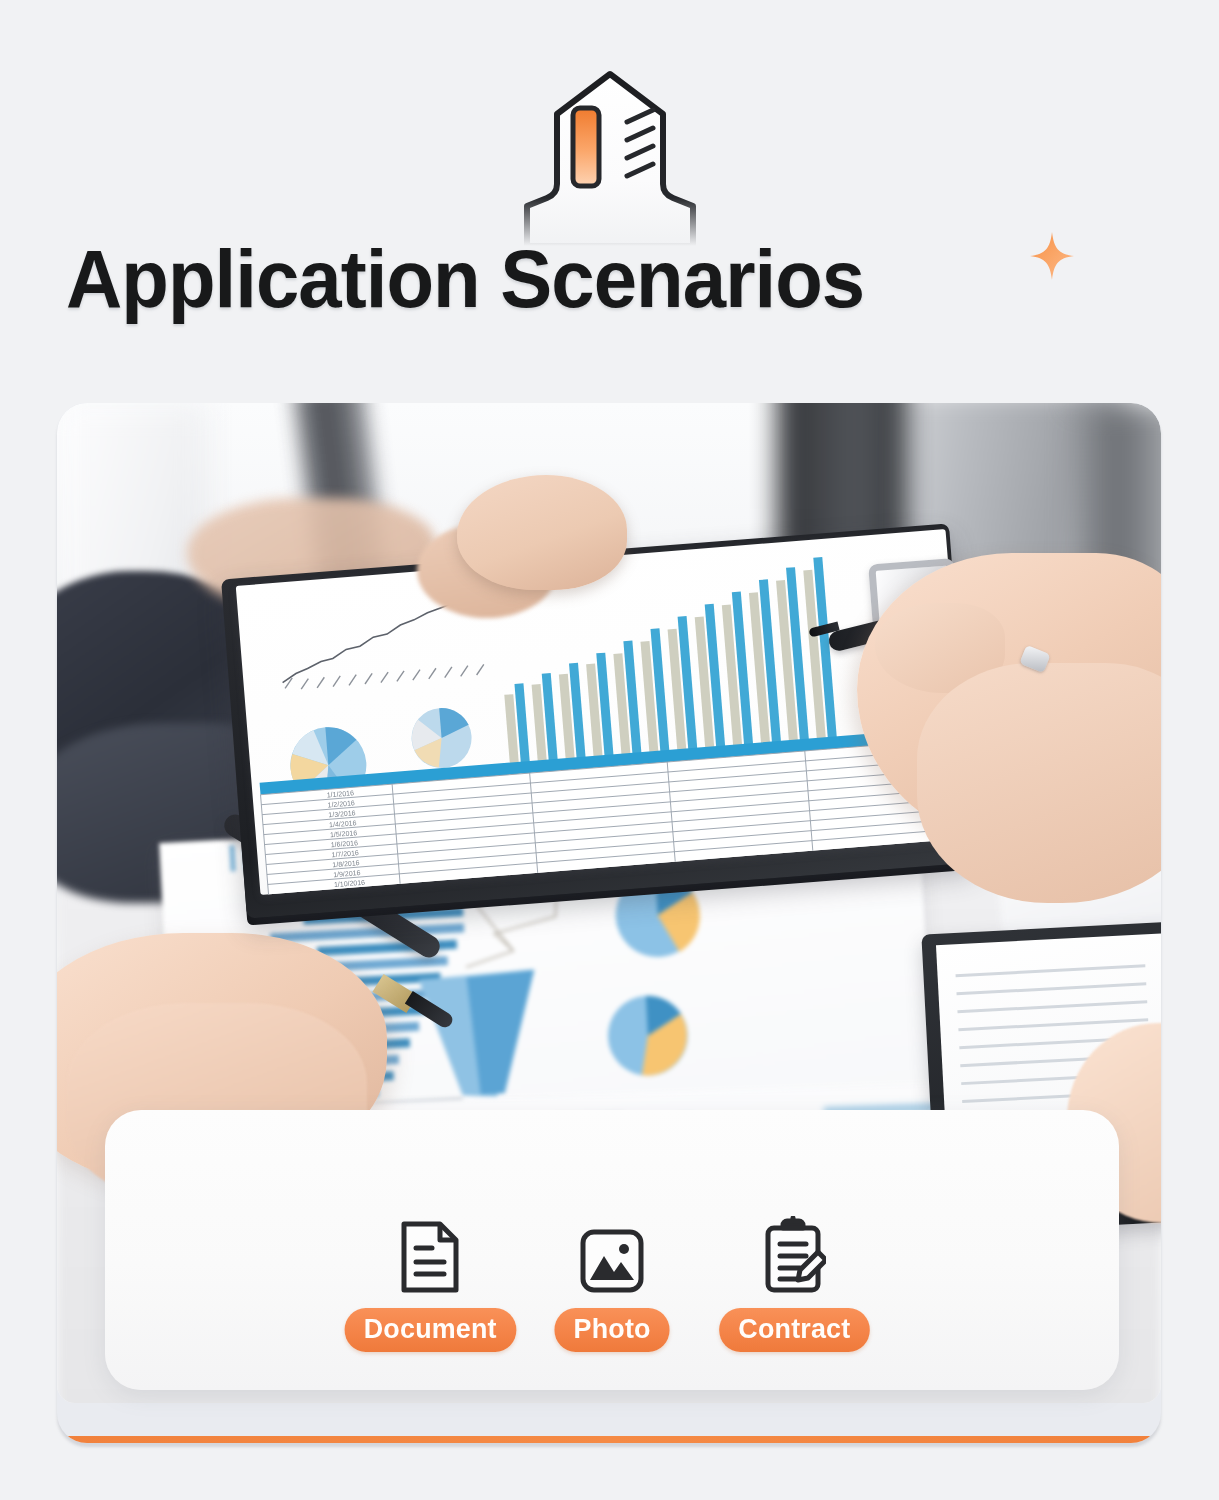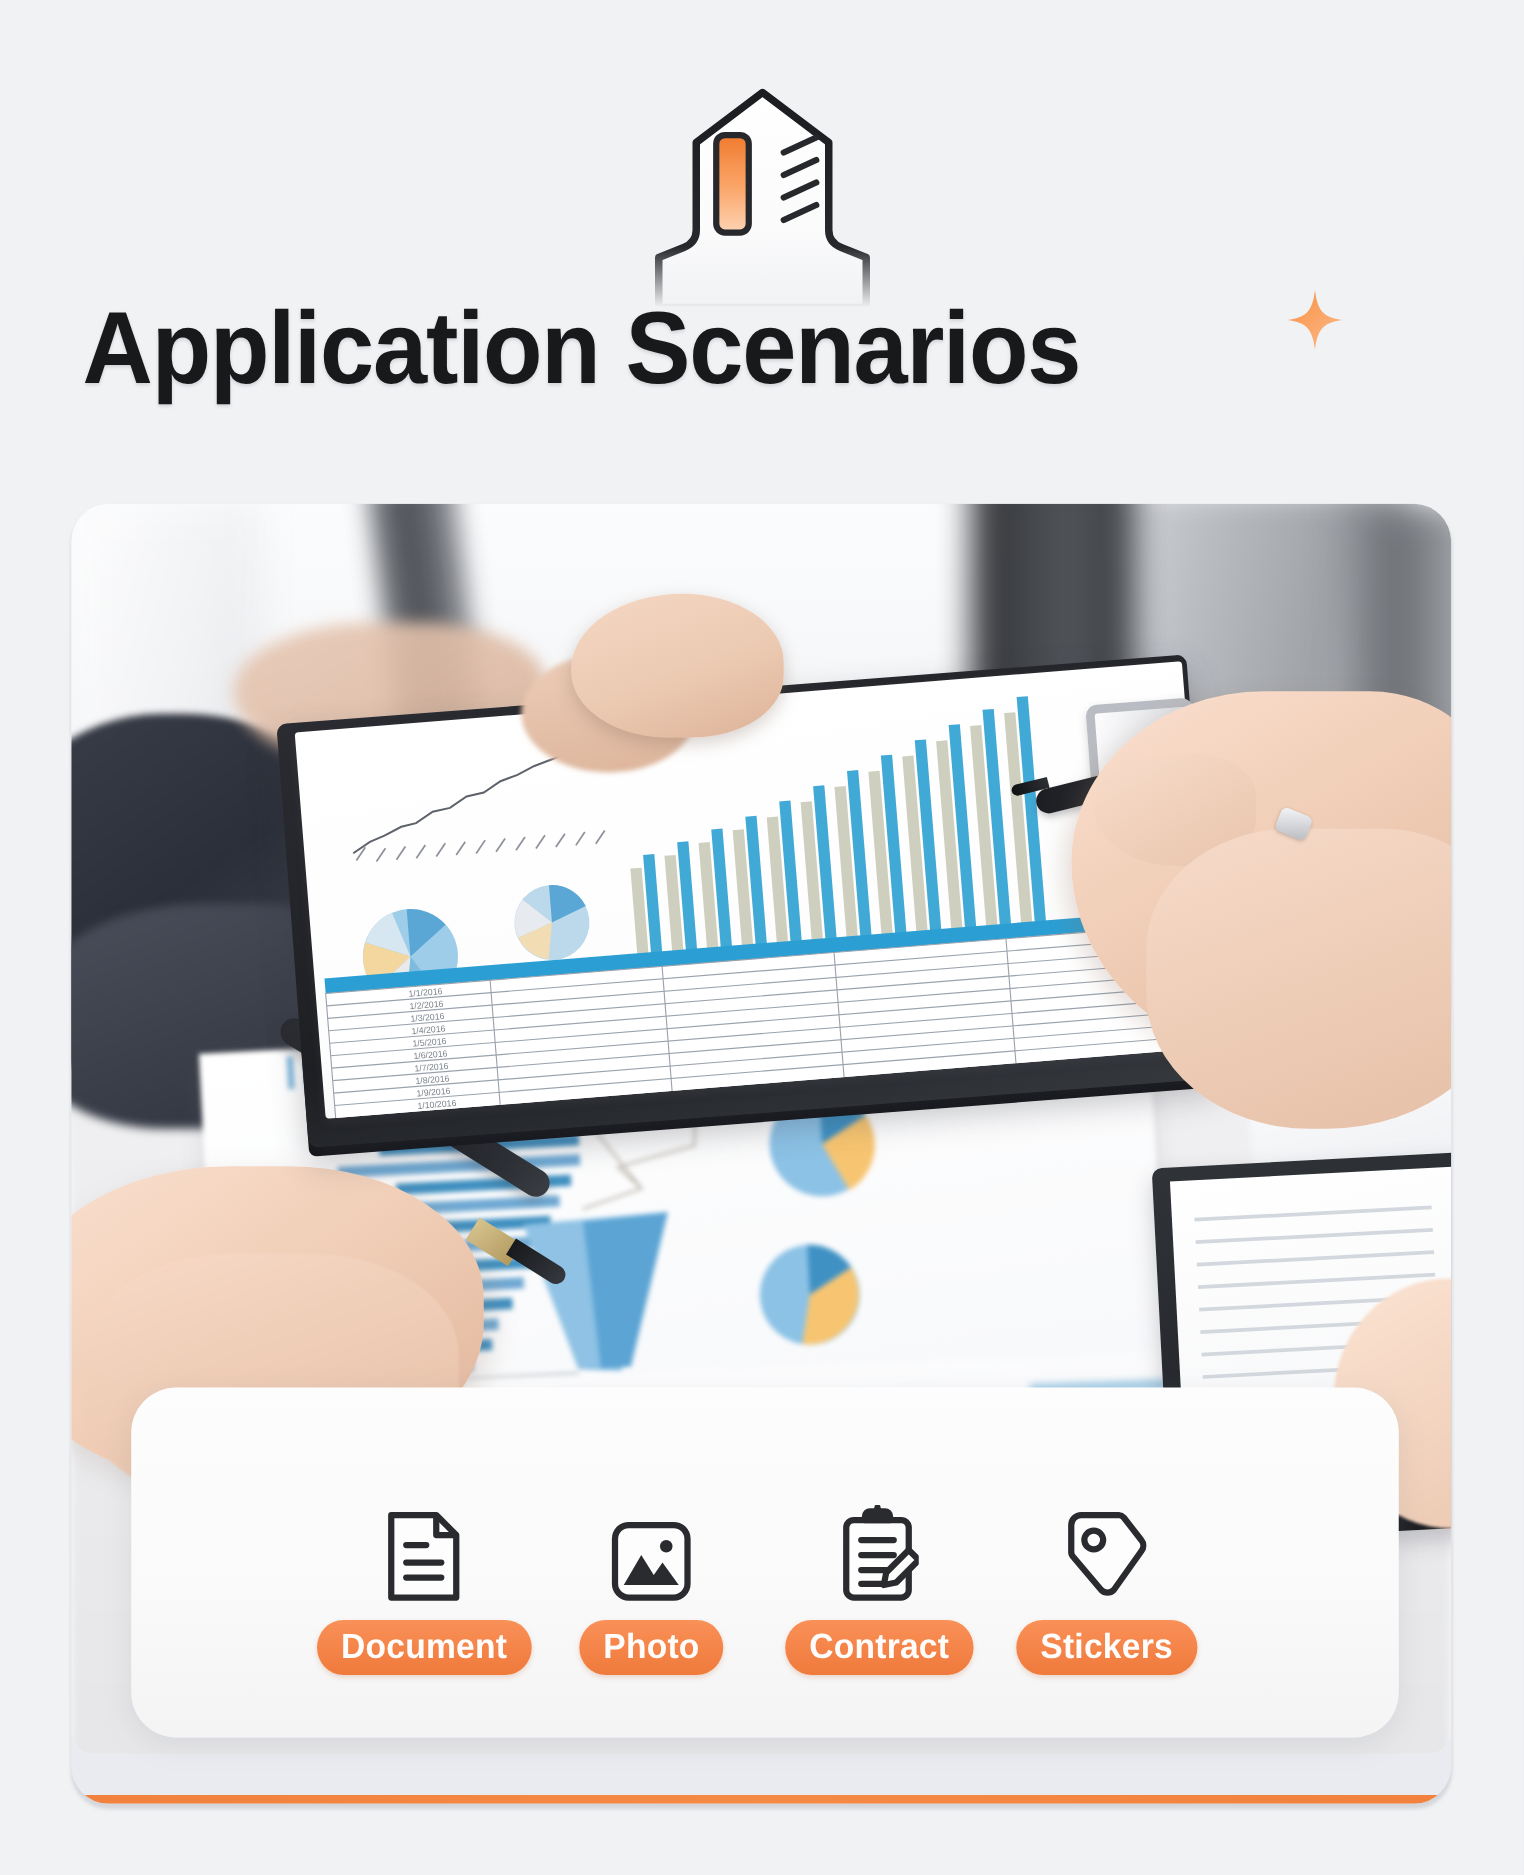--- a/index.html
+++ b/index.html
@@ -392,21 +392,21 @@
     left: 105px;
     top: 1110px;
     width: 1014px;
     height: 280px;
     background: linear-gradient(180deg,#fdfdfd 0%,#fafafa 55%,#f4f4f5 100%);
     border-radius: 36px;
     box-shadow: 0 6px 22px rgba(120,125,140,.15);
   }
   .badge-row {
     position: absolute;
-    left: 0; top: 0;
+    left: 0; top: 12px;
     width: 1014px;
     height: 230px;
     display: flex;
     align-items: flex-end;
     justify-content: center;
     gap: 0px;
     padding-top: 10px;
     box-sizing: border-box;
   }
   .badge-item {
@@ -813,24 +813,15 @@
             <line x1="18" y1="52" x2="38" y2="52"></line>
             <line x1="18" y1="63" x2="34" y2="63"></line>
           </g>
           <path d="M56 36 L64 44 L46 62 L36 64 L38 54 Z" fill="#fdfdfd" stroke="#2a2b2e" stroke-width="5" stroke-linejoin="round"></path>
         </svg>
       </div>
       <span class="badge-pill">Contract</span>
     </div>
 
 
-    <div class="badge-item">
-      <div class="badge-icon">
-        <svg viewBox="0 0 68 76" width="68" height="76">
-          <path d="M14 6 H44 a6 6 0 0 1 4 2 L62 26 a7 7 0 0 1 0 9 L40 66 a7 7 0 0 1 -10 0 L8 40 a6 6 0 0 1 -2 -5 V14 a8 8 0 0 1 8 -8 Z" fill="#fdfdfd" stroke="#2a2b2e" stroke-width="5" stroke-linejoin="round"></path>
-          <circle cx="24" cy="26" r="7.5" fill="none" stroke="#2a2b2e" stroke-width="5"></circle>
-        </svg>
-      </div>
-      <span class="badge-pill">Stickers</span>
-    </div>
 
   </div>
 </div>
 
 </body></html>

